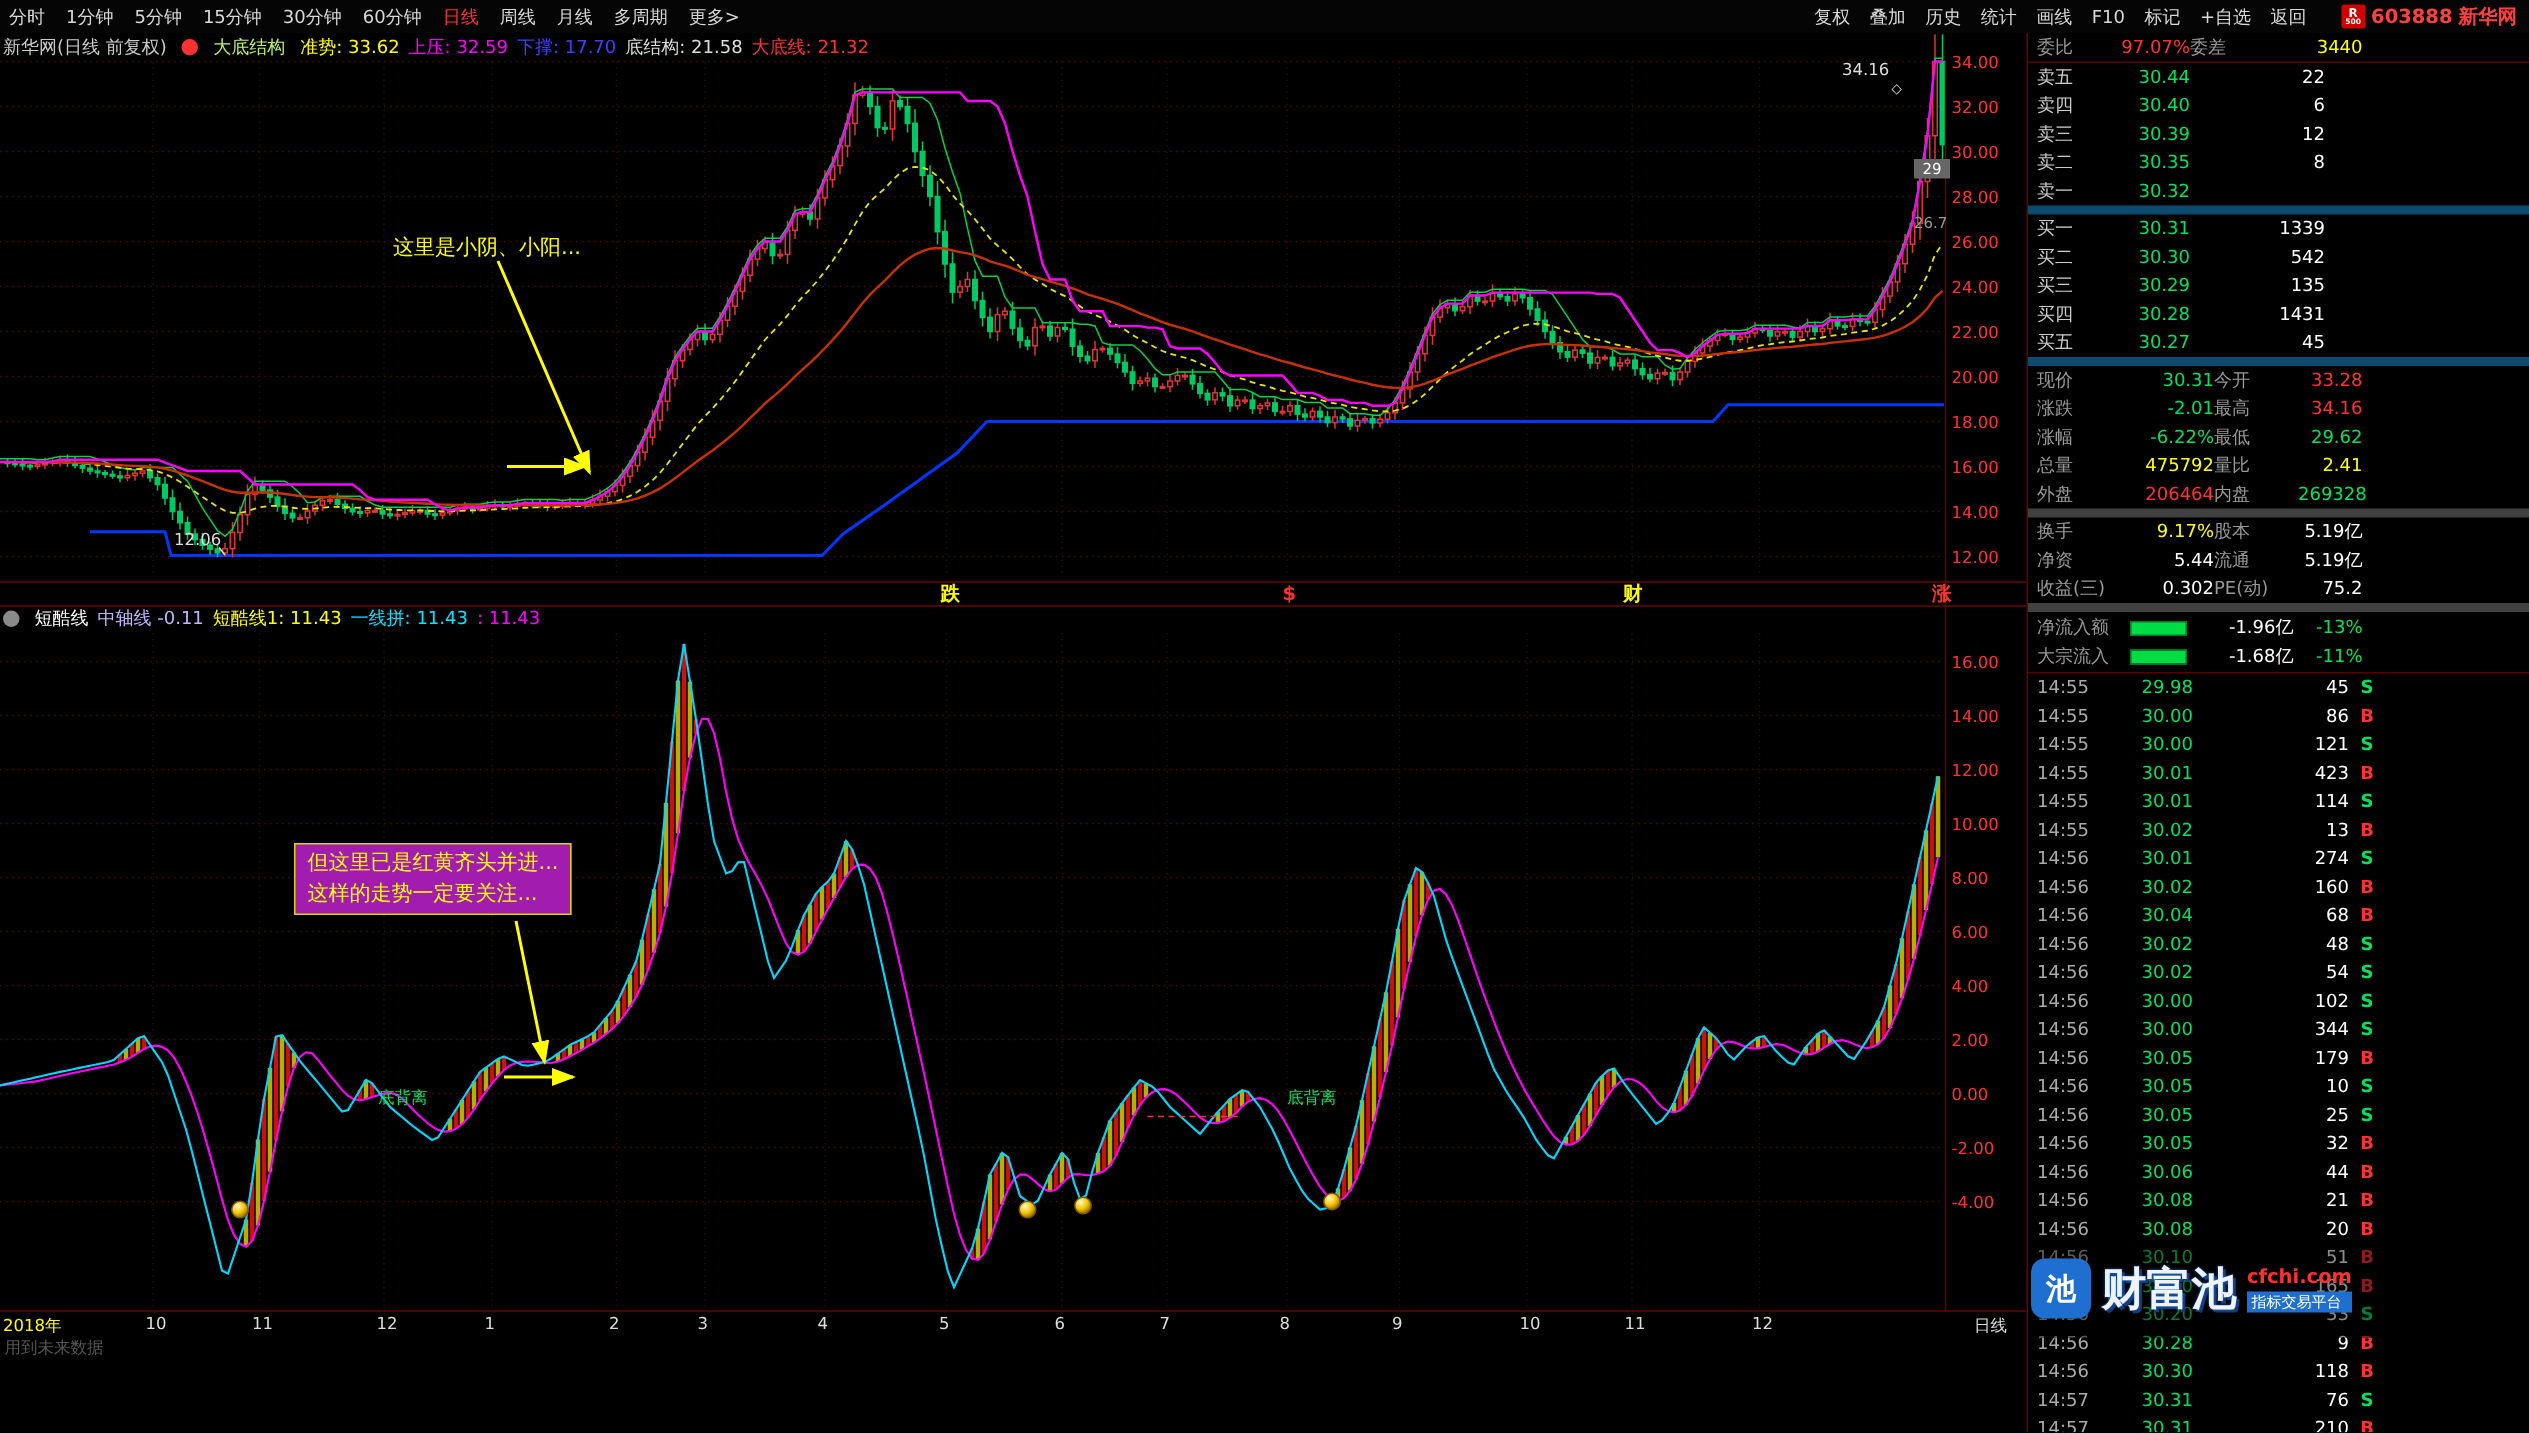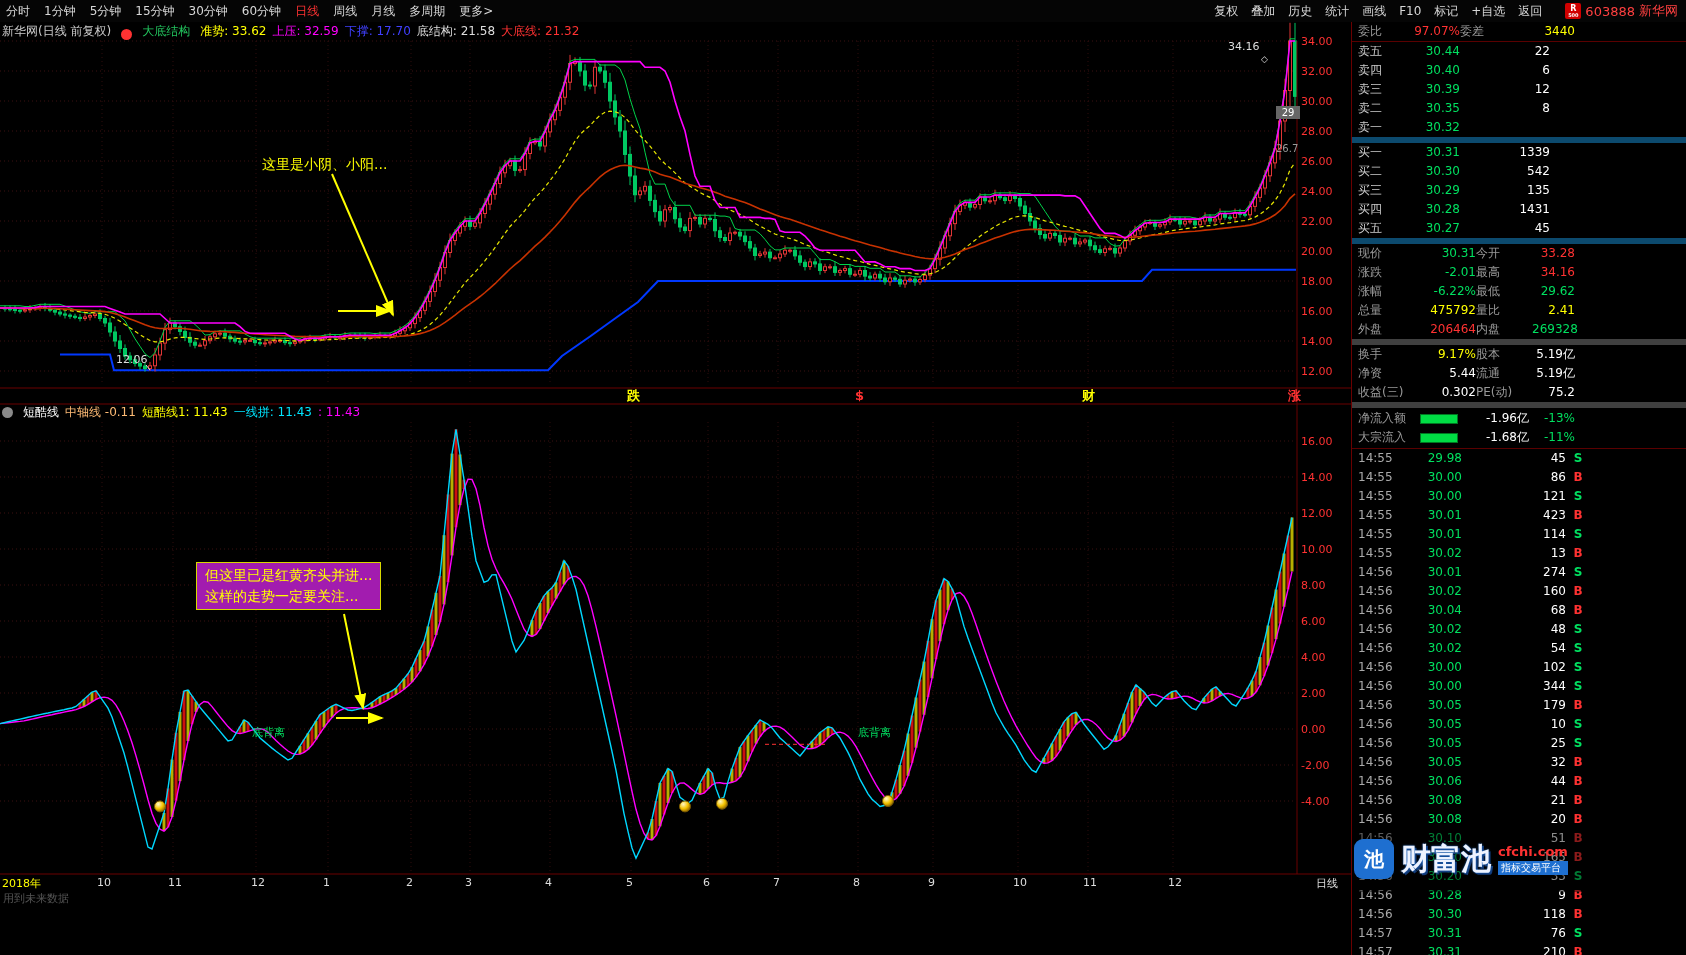--- a/index.html
+++ b/index.html
@@ -10,28 +10,28 @@
            border-bottom:6px solid #701a75;}
   #menu-left{position:absolute;left:6px;top:0;height:22px;display:flex;gap:14px;align-items:center;}
   #menu-right{position:absolute;right:8px;top:0;height:22px;display:flex;gap:13px;align-items:center;}
   .mi{color:#d8d8d8;font-size:12px;white-space:nowrap;cursor:default;}
   .mi.active{color:#ff3232;}
   #stock-badge{display:flex;align-items:center;gap:4px;margin-left:10px;}
   #r-logo{width:16px;height:16px;background:#d00000;border-radius:2px;display:flex;flex-direction:column;
           align-items:center;justify-content:center;line-height:1;}
   #r-logo i{font-style:normal;color:#fff;font-weight:bold;font-size:8px;display:block;}
   #r-logo i.sub{font-size:5px;}
-  .stock-txt{color:#ff4040;font-size:13px;font-weight:normal;text-align:right;}
+  .stock-txt{color:#ff4040;font-size:13px;font-weight:bold;text-align:right;}
   
   #left{position:absolute;top:22px;left:0;width:1351px;height:933px;background:#000;}
   #chart-svg{position:absolute;top:0;left:0;}
   #upper-header{position:absolute;top:0;left:2px;height:18px;line-height:18px;font-size:12px;
-                display:flex;gap:10px;align-items:flex-end;z-index:5;white-space:nowrap;}
+                display:flex;gap:10px;align-items:center;z-index:5;white-space:nowrap;}
   #uh-title{color:#cccccc;}
-  #uh-ind{color:#22c55e;}
+  #uh-ind{color:#bef264;}
   .dot{width:11px;height:11px;border-radius:50%;background:#ff3232;display:inline-block;flex:0 0 auto;}
   .dot.grey{background:#8a8a8a;}
   .tok{margin-right:6px;}
   #lower-header{position:absolute;top:382px;left:2px;height:17px;line-height:17px;font-size:12px;
                 display:flex;gap:10px;align-items:center;z-index:5;white-space:nowrap;}
   #anno-upper{position:absolute;top:134px;left:262px;color:#ffff00;font-size:14px;z-index:6;white-space:nowrap;}
   #anno-lower{position:absolute;top:540px;left:196px;color:#ffff00;font-size:14px;line-height:21px;
               border:1px solid #d8d800;background:#a21caf;padding:2px 8px;z-index:6;white-space:nowrap;}
   #footnote{position:absolute;top:834px;left:3px;color:#555;font-size:11px;z-index:5;margin-top:35px;}
   #xaxis{position:absolute;top:852px;left:0;width:1351px;height:16px;z-index:5;}
@@ -913,21 +913,21 @@
 
     <div id="upper-header">
       <span id="uh-title">新华网(日线 前复权)</span>
       <span class="dot"></span>
       <span id="uh-ind">大底结构</span>
       <span id="uh-tokens"><span class="tok" style="color: rgb(255, 255, 0);">准势: 33.62</span><span class="tok" style="color: rgb(255, 0, 255);">上压: 32.59</span><span class="tok" style="color: rgb(64, 64, 255);">下撑: 17.70</span><span class="tok" style="color: rgb(221, 221, 221);">底结构: 21.58</span><span class="tok" style="color: rgb(255, 50, 50);">大底线: 21.32</span></span>
     </div>
 
     <div id="lower-header">
       <span class="dot grey"></span>
-      <span id="lh-tokens"><span class="tok" style="color: rgb(255, 255, 255);">短酷线</span><span class="tok" style="color: #fdba74;">中轴线 -0.11</span><span class="tok" style="color: rgb(255, 255, 0);">短酷线1: 11.43</span><span class="tok" style="color: rgb(0, 229, 255);">一线拼: 11.43</span><span class="tok" style="color: rgb(255, 0, 255);">: 11.43</span></span>
+      <span id="lh-tokens"><span class="tok" style="color: rgb(255, 255, 255);">短酷线</span><span class="tok" style="color: #c4b5fd;">中轴线 -0.11</span><span class="tok" style="color: rgb(255, 255, 0);">短酷线1: 11.43</span><span class="tok" style="color: rgb(0, 229, 255);">一线拼: 11.43</span><span class="tok" style="color: rgb(255, 0, 255);">: 11.43</span></span>
     </div>
 
     <div id="anno-upper">这里是小阴、小阳...</div>
 
     <div id="anno-lower">
       <div>但这里已是红黄齐头并进...</div>
       <div>这样的走势一定要关注...</div>
     </div>
 
     <div id="footnote">用到未来数据</div>

